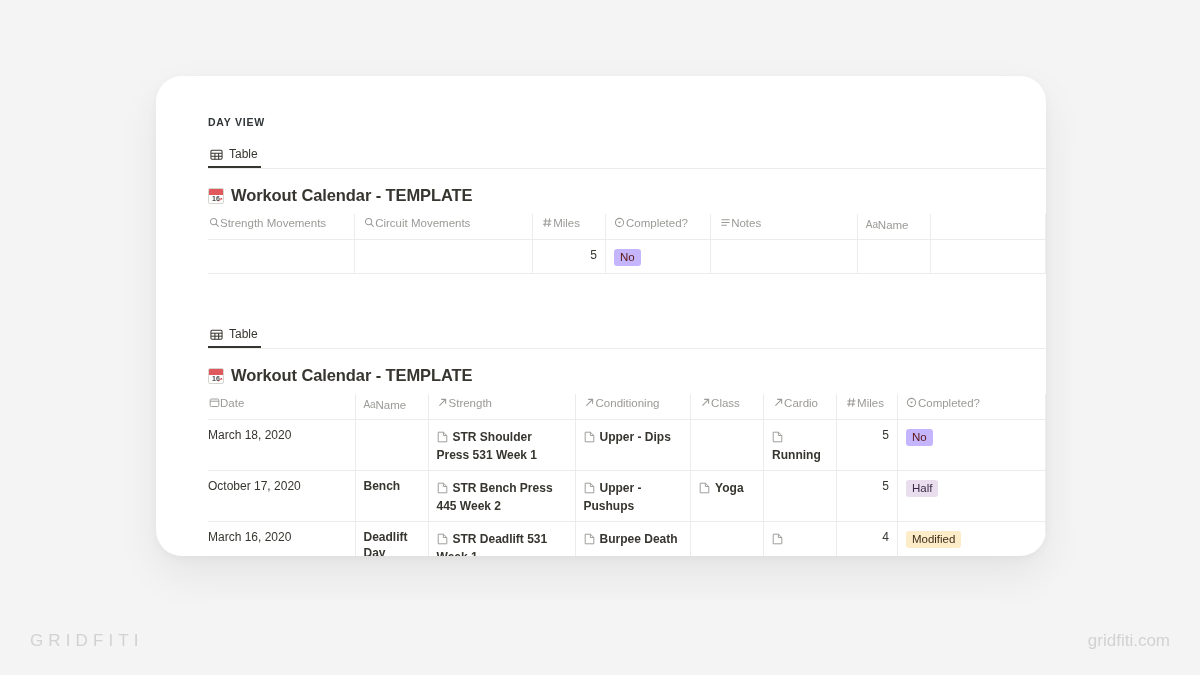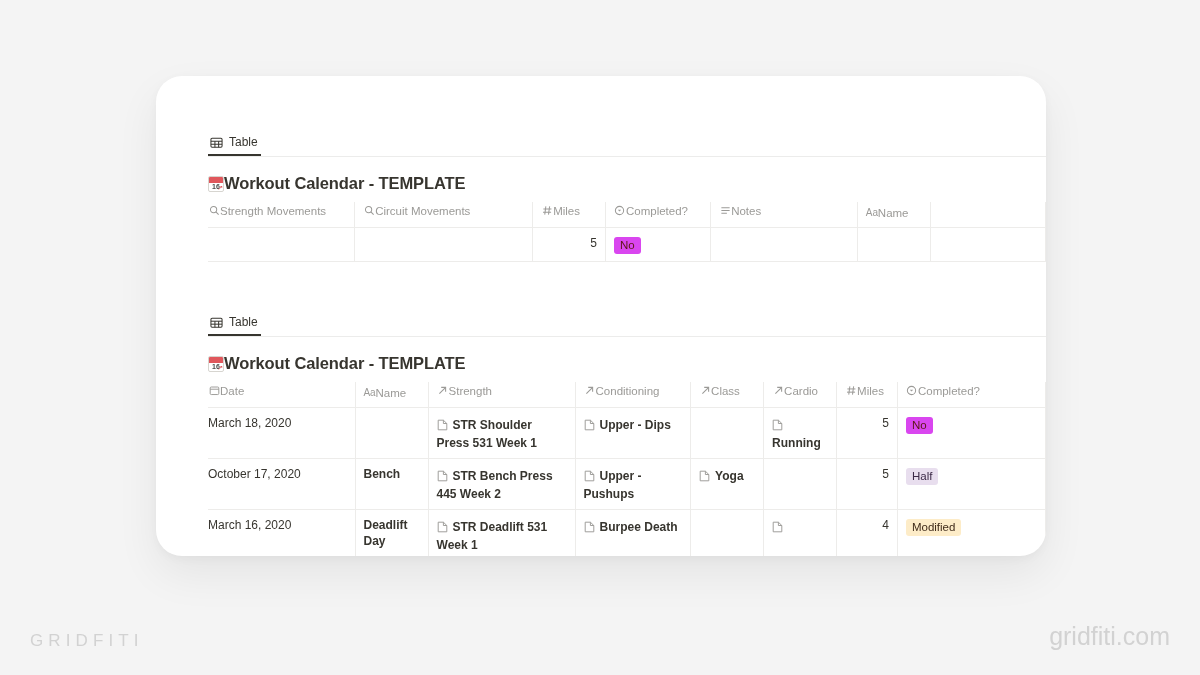--- a/index.html
+++ b/index.html
@@ -51,20 +51,21 @@
     font-size: 12px;
     color: #37352f;
     font-weight: 500;
   }
   .tab .ico { display: inline-flex; width: 14px; height: 14px; align-items:center; justify-content:center;}
 
   
   .db-title {
     display: flex;
     align-items: center;
+    gap: 7px;
     margin-top: 17px;
     margin-bottom: 9px;
   }
   .db-title .title-text {
     font-size: 16.5px;
     font-weight: 700;
     color: #37352f;
     letter-spacing: -0.1px;
   }
   .cal-emoji {
@@ -118,54 +119,55 @@
     line-height: 16px;
   }
   .rel .pg { display:inline-block; vertical-align:-2px; margin-right:5px; }
   .badge {
     display: inline-block;
     font-size: 11.5px;
     line-height: 15px;
     padding: 1px 6px;
     border-radius: 3px;
   }
-  .b-no { background: #d946ef; color: #5d1715; }
+  .b-no { background: #c4b5fd; color: #5d1715; }
   .b-half { background: #e8deee; color: #3c2a47; }
   .b-mod { background: #fdecc8; color: #402c1b; }
 
   .td-tall { height: 40px; }
 
   .spacer-1 { height: 34px; }
 
   
   .brand-left {
     position: absolute;
     left: 30px; bottom: 24px;
     font-size: 17px;
     letter-spacing: 0.30em;
     color: #d2d2d2;
     font-weight: 400;
   }
   .brand-right {
     position: absolute;
     right: 30px; bottom: 24px;
-    font-size: 25px;
+    font-size: 17px;
     color: #d2d2d2;
     font-weight: 400;
   }
   svg { display: block; }
 </style>
 </head>
 <body>
 
 <div class="stage">
 
   <div class="card">
 
     <div class="section section-pad" style="padding-top:40px;">
+      <div class="view-label">DAY VIEW</div>
 
       <div class="tabs">
         <div class="tab">
           <span class="ico">
             <svg width="13" height="13" viewBox="0 0 14 14" fill="none" stroke="#37352f" stroke-width="1.1">
               <rect x="1" y="2.5" width="12" height="9.5" rx="1.2"></rect>
               <line x1="1" y1="5.6" x2="13" y2="5.6"></line>
               <line x1="1" y1="8.8" x2="13" y2="8.8"></line>
               <line x1="5.3" y1="5.6" x2="5.3" y2="12"></line>
               <line x1="9.3" y1="5.6" x2="9.3" y2="12"></line>

